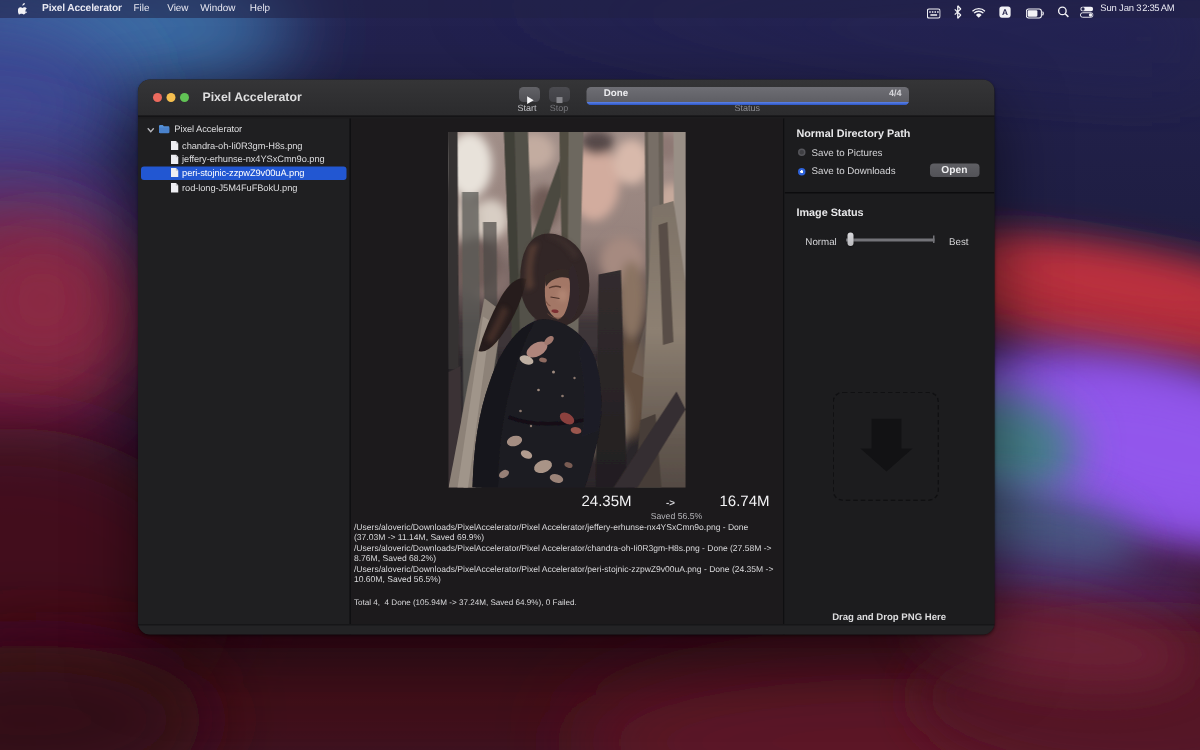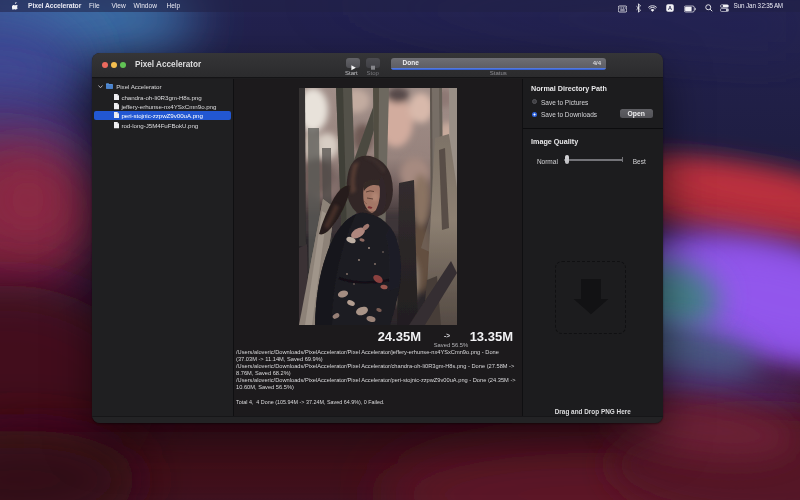--- a/index.html
+++ b/index.html
@@ -40,21 +40,21 @@
   #rbdr   { position:absolute; left:429.5px; top:26px; width:1px; height:344px; background:#0f0f11; }
   #botstrip { position:absolute; left:0; bottom:0; width:571px; height:7px; background:#232325; border-top:1px solid #161618;}
   
   .srow { position:absolute; left:0; width:140.5px; height:9.6px; font-size:6.2px; letter-spacing:-0.05px; color:#dcdcde;
     white-space:nowrap; }
   .srow .txt { position:absolute; top:1.2px; }
   .ficon { position:absolute; top:1.6px; width:5px; height:6.4px; }
   
   #photo { position:absolute; left:206.5px; top:35px; width:158px; height:237px; }
   
-  .stat { position:absolute; color:#f2f2f4; font-weight:bold; font-size:13px; }
+  .stat { position:absolute; color:#f2f2f4; font-weight:normal; font-size:10px; }
   #arrowtxt { position:absolute; color:#d2d2d6; font-weight:bold; font-size:6.5px; }
   #savedtxt { position:absolute; color:#b4b4b8; font-size:5.8px; }
   
   #log { position:absolute; left:144px; top:295.5px; width:290px; color:#d9d9db;
     font-size:5.7px; line-height:7.05px; white-space:nowrap;}
   #total { position:absolute; left:144px; top:345.5px; color:#d9d9db; font-size:5.4px; white-space:nowrap;}
   
   .h1 { position:absolute; color:#e8e8ea; font-weight:bold; font-size:7.2px; }
   .radio { position:absolute; width:5px; height:5px; border-radius:50%; }
   .rlab { position:absolute; font-size:6.5px; color:#d4d4d7; }
@@ -361,33 +361,33 @@
         <circle cx="48" cy="186" r="0.9" fill="#978176"></circle>
         <circle cx="84" cy="164" r="0.8" fill="#978176"></circle>
         <circle cx="55" cy="196" r="0.8" fill="#978176"></circle>
       </g>
     </g>
   </svg>
 
   <div class="stat" style="right:242px;top:276px;">24.35M</div>
   <div id="arrowtxt" style="left:352px;top:279px;">-&gt;</div>
   <div id="savedtxt" style="left:330px;top:289px;width:58px;text-align:center">Saved 56.5%</div>
-  <div class="stat" style="right:150px;top:276px;">13.35M</div>
+  <div class="stat" style="right:150px;top:276px;">16.74M</div>
 
   <div id="log">/Users/aloveric/Downloads/PixelAccelerator/Pixel Accelerator/jeffery-erhunse-nx4YSxCmn9o.png - Done<br>(37.03M -&gt; 11.14M, Saved 69.9%)<br>/Users/aloveric/Downloads/PixelAccelerator/Pixel Accelerator/chandra-oh-Ii0R3gm-H8s.png - Done (27.58M -&gt;<br>8.76M, Saved 68.2%)<br>/Users/aloveric/Downloads/PixelAccelerator/Pixel Accelerator/peri-stojnic-zzpwZ9v00uA.png - Done (24.35M -&gt;<br>10.60M, Saved 56.5%)</div>
   <div id="total">Total 4,&nbsp; 4 Done (105.94M -&gt; 37.24M, Saved 64.9%), 0 Failed.</div>
 
   <div class="h1" style="left:439px;top:30.5px">Normal Directory Path</div>
   <div class="radio" style="left:439.6px;top:45.9px;background:#3f3f43;border:0.5px solid #55555a"></div>
   <div class="rlab" style="left:449px;top:45.6px">Save to Pictures</div>
   <div class="radio" style="left:439.6px;top:58.5px;background:radial-gradient(circle at 50% 50%, #fff 0 24%, #2e63dc 32% 100%)"></div>
   <div class="rlab" style="left:449px;top:58.2px">Save to Downloads</div>
   <div id="openbtn">Open</div>
   <div id="rdiv"></div>
-  <div class="h1" style="left:439px;top:83.5px">Image Quality</div>
+  <div class="h1" style="left:439px;top:83.5px">Image Status</div>
   <div class="rlab" style="left:444.9px;top:105px">Normal</div>
   <div id="slider-track"></div>
   <div id="slider-tick"></div>
   <div id="slider-thumb"></div>
   <div class="rlab" style="left:540.7px;top:105px">Best</div>
   <div id="dropzone"></div>
   <svg id="droparrow" width="36" height="36" viewBox="0 0 36 36">
     <path d="M8 0 H28 V20 H35.4 L18 35.3 L0.6 20 H8 Z" fill="#121214"></path>
   </svg>
   <div id="droptxt">Drag and Drop PNG Here</div>

